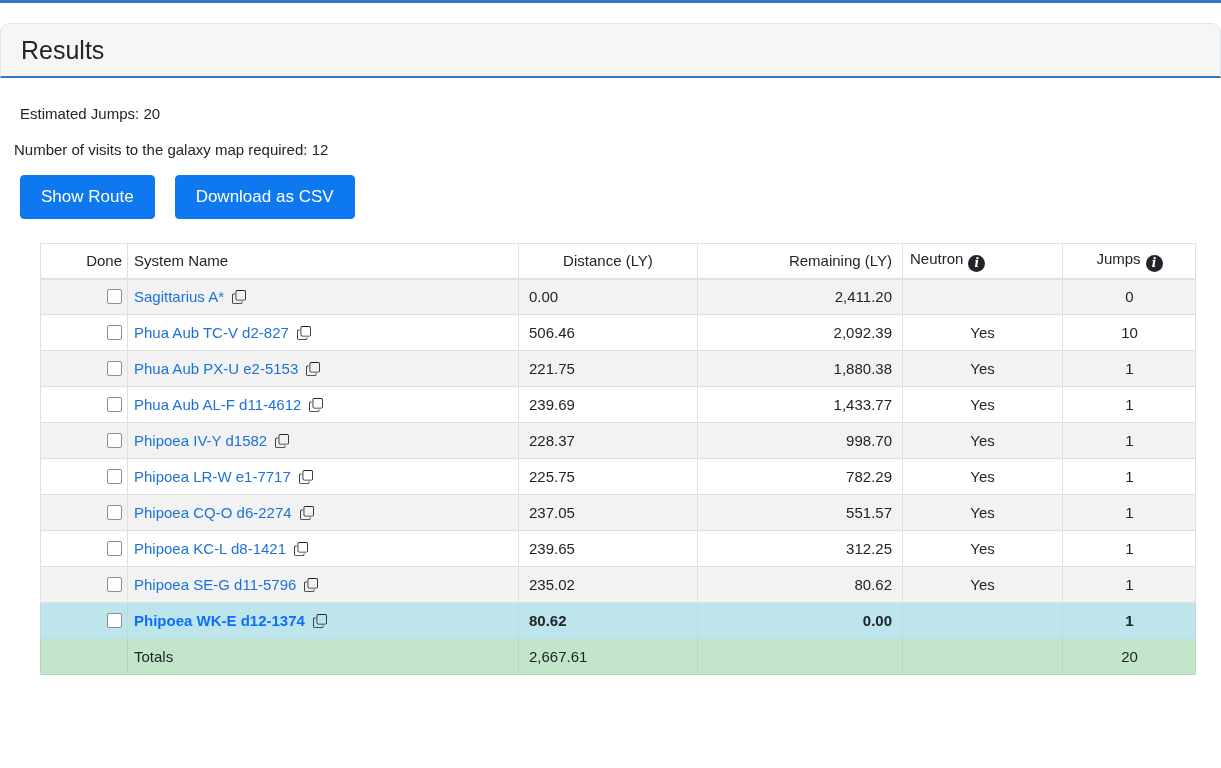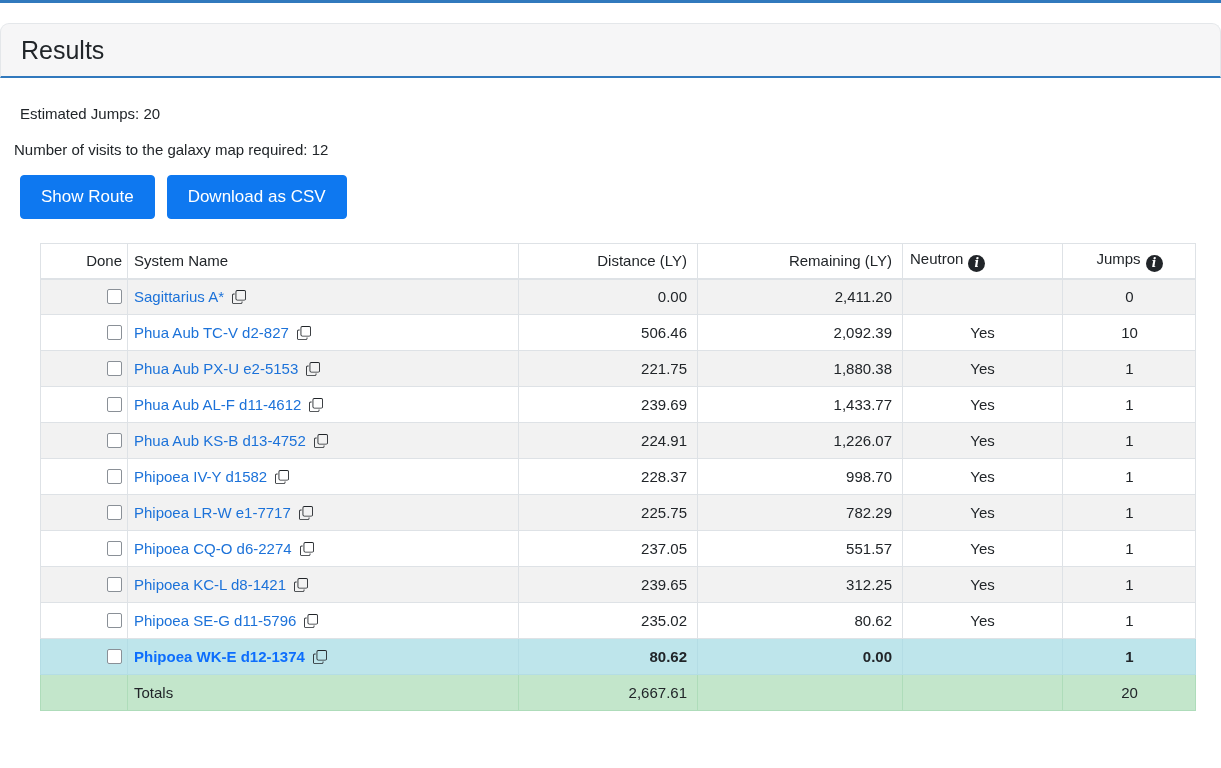--- a/index.html
+++ b/index.html
@@ -27,21 +27,21 @@
   }
   .card-header h2 {
     margin: 0;
     font-size: 25px;
     font-weight: 400;
     color: #212529;
   }
   .summary-line { font-size: 15px; margin: 0; }
   #est-jumps   { margin: 27px 20px 0; }
   #map-visits  { margin: 19px 14px 0; }
-  .btn-row { margin: 17px 20px 0; display: flex; gap: 12px; }
+  .btn-row { margin: 17px 20px 0; display: flex; gap: 20px; }
   .btn {
     background: #0e78f0;
     color: #ffffff;
     border: 1px solid #0e78f0;
     border-radius: 4px;
     font-family: "Liberation Sans", "DejaVu Sans", sans-serif;
     font-size: 17px;
     height: 44px;
     padding: 0 20px;
     cursor: pointer;
@@ -62,21 +62,21 @@
     white-space: nowrap;
   }
   thead th {
     background: #ffffff;
     border-bottom: 2px solid #dee2e6;
     font-weight: 400;
     height: 34px;
   }
   .c-done      { width: 87px;  text-align: right; padding-right: 5px; }
   .c-system    { width: 391px; text-align: left;  padding-left: 6px; }
-  .c-distance  { width: 179px; text-align: right; }
+  .c-distance  { width: 179px; }
   .c-remaining { width: 205px; text-align: right; }
   .c-neutron   { width: 160px; }
   th.c-neutron { text-align: left; padding-left: 7px; }
   td.c-neutron { text-align: center; }
   .c-jumps     { text-align: center; padding-right: 9px; }
   tbody tr:nth-child(odd) td { background: #f2f2f2; }
   tbody tr:nth-child(even) td { background: #ffffff; }
   tbody tr.highlight td {
     background: #bee5eb;
     border-color: #b4dde5;
@@ -197,30 +197,20 @@
     <td class="c-system"><a href="#" class="sys">Phua Aub AL-F d11-4612</a><span class="copy-icon"><svg width="14" height="14" viewBox="0 0 16 16" fill="#212529" xmlns="http://www.w3.org/2000/svg">
                 <path d="M4 2a2 2 0 0 1 2-2h8a2 2 0 0 1 2 2v8a2 2 0 0 1-2 2H6a2 2 0 0 1-2-2V2Zm2-1a1 1 0 0 0-1 1v8a1 1 0 0 0 1 1h8a1 1 0 0 0 1-1V2a1 1 0 0 0-1-1H6ZM2 5a1 1 0 0 0-1 1v8a1 1 0 0 0 1 1h8a1 1 0 0 0 1-1v-1h1v1a2 2 0 0 1-2 2H2a2 2 0 0 1-2-2V6a2 2 0 0 1 2-2h1v1H2Z"></path>
               </svg></span></td>
     <td class="c-distance">239.69</td>
     <td class="c-remaining">1,433.77</td>
     <td class="c-neutron">Yes</td>
     <td class="c-jumps">1</td>
   </tr>
         <tr>
     <td class="c-done"><input type="checkbox" class="done-cb" style=""></td>
-    <td class="c-system"><a href="#" class="sys">Phua Aub KS-B d13-4752</a><span class="copy-icon"><svg width="14" height="14" viewBox="0 0 16 16" fill="#212529" xmlns="http://www.w3.org/2000/svg">
-                <path d="M4 2a2 2 0 0 1 2-2h8a2 2 0 0 1 2 2v8a2 2 0 0 1-2 2H6a2 2 0 0 1-2-2V2Zm2-1a1 1 0 0 0-1 1v8a1 1 0 0 0 1 1h8a1 1 0 0 0 1-1V2a1 1 0 0 0-1-1H6ZM2 5a1 1 0 0 0-1 1v8a1 1 0 0 0 1 1h8a1 1 0 0 0 1-1v-1h1v1a2 2 0 0 1-2 2H2a2 2 0 0 1-2-2V6a2 2 0 0 1 2-2h1v1H2Z"></path>
-              </svg></span></td>
-    <td class="c-distance">224.91</td>
-    <td class="c-remaining">1,226.07</td>
-    <td class="c-neutron">Yes</td>
-    <td class="c-jumps">1</td>
-  </tr>
-        <tr>
-    <td class="c-done"><input type="checkbox" class="done-cb" style=""></td>
     <td class="c-system"><a href="#" class="sys">Phipoea IV-Y d1582</a><span class="copy-icon"><svg width="14" height="14" viewBox="0 0 16 16" fill="#212529" xmlns="http://www.w3.org/2000/svg">
                 <path d="M4 2a2 2 0 0 1 2-2h8a2 2 0 0 1 2 2v8a2 2 0 0 1-2 2H6a2 2 0 0 1-2-2V2Zm2-1a1 1 0 0 0-1 1v8a1 1 0 0 0 1 1h8a1 1 0 0 0 1-1V2a1 1 0 0 0-1-1H6ZM2 5a1 1 0 0 0-1 1v8a1 1 0 0 0 1 1h8a1 1 0 0 0 1-1v-1h1v1a2 2 0 0 1-2 2H2a2 2 0 0 1-2-2V6a2 2 0 0 1 2-2h1v1H2Z"></path>
               </svg></span></td>
     <td class="c-distance">228.37</td>
     <td class="c-remaining">998.70</td>
     <td class="c-neutron">Yes</td>
     <td class="c-jumps">1</td>
   </tr>
         <tr>
     <td class="c-done"><input type="checkbox" class="done-cb" style=""></td>

